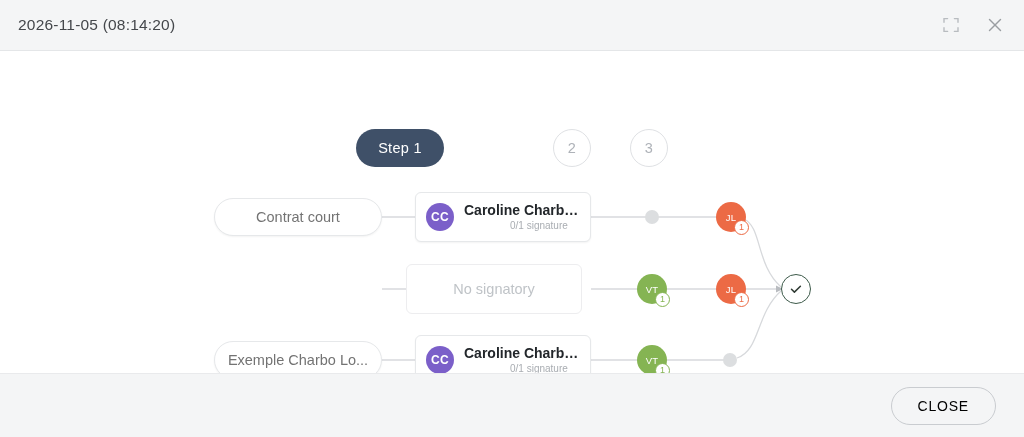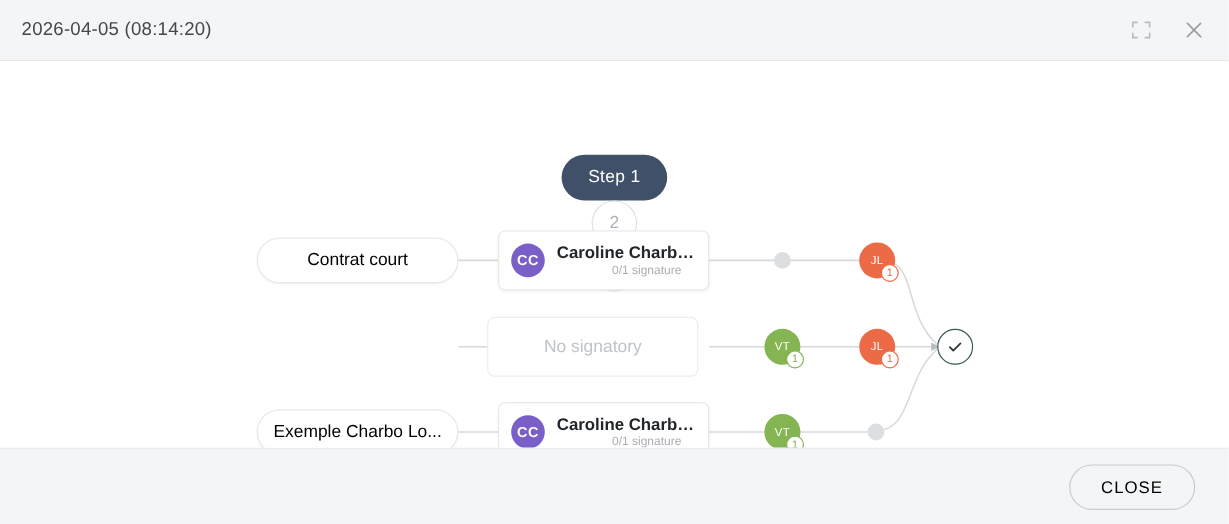--- a/index.html
+++ b/index.html
@@ -34,21 +34,21 @@
   .hdr-btn svg { display: block; }
 
   
   .modal-body {
     flex: 1; position: relative; background: #fff; overflow: hidden;
   }
 
   
   .stepper {
     position: absolute; top: 78px; left: 0; right: 0;
-    display: flex; justify-content: center; align-items: center; gap: 0; flex-direction: column;
+    display: flex; justify-content: center; align-items: center; gap: 0;
   }
   .step-pill {
     height: 38px; padding: 0 22px; border-radius: 19px;
     background: #3f5068; color: #fff;
     display: flex; align-items: center; justify-content: center;
     font-size: 14.5px; letter-spacing: .3px; cursor: pointer;
     min-width: 68px;
   }
   .step-circle {
     width: 38px; height: 38px; border-radius: 50%;
@@ -64,21 +64,21 @@
   .flow-svg { position: absolute; left: 0; top: 0; width: 1024px; height: 386px; }
 
   .node { position: absolute; }
 
   
   .doc-pill {
     width: 168px; height: 38px; border-radius: 19px;
     background: #fff; border: 1px solid #e6e8ea;
     box-shadow: 0 1px 2px rgba(0,0,0,.05);
     display: flex; align-items: center; justify-content: center;
-    font-size: 14.5px; color: #000000; cursor: pointer;
+    font-size: 14.5px; color: #737373; cursor: pointer;
     padding: 0 12px;
   }
   .doc-pill span {
     white-space: nowrap; overflow: hidden; text-overflow: ellipsis; display: block;
   }
 
   
   .sig-card {
     width: 176px; height: 50px; border-radius: 6px;
     background: #fff; border: 1px solid #e6e8ea;
@@ -146,21 +146,21 @@
     color: #000000; font-size: 14px; letter-spacing: .8px;
     cursor: pointer; font-family: "Liberation Sans", sans-serif;
   }
 </style>
 </head>
 <body>
 
 <div class="modal">
 
   <div class="modal-header">
-    <div class="modal-title">2026-04-05 (08:14:20)</div>
+    <div class="modal-title">2026-11-05 (08:14:20)</div>
     <div class="header-actions">
       <button class="hdr-btn" aria-label="expand">
         <svg width="18" height="18" viewBox="0 0 18 18" fill="none" stroke="#b8bcc0" stroke-width="1.4" stroke-linecap="round">
           <path d="M2 6.2V2.6h3.6"></path>
             <path d="M16 6.2V2.6h-3.6"></path>
           <path d="M2 11.8v3.6h3.6"></path>
             <path d="M16 11.8v3.6h-3.6"></path>
         </svg>
       </button>
       <button class="hdr-btn" aria-label="close">

